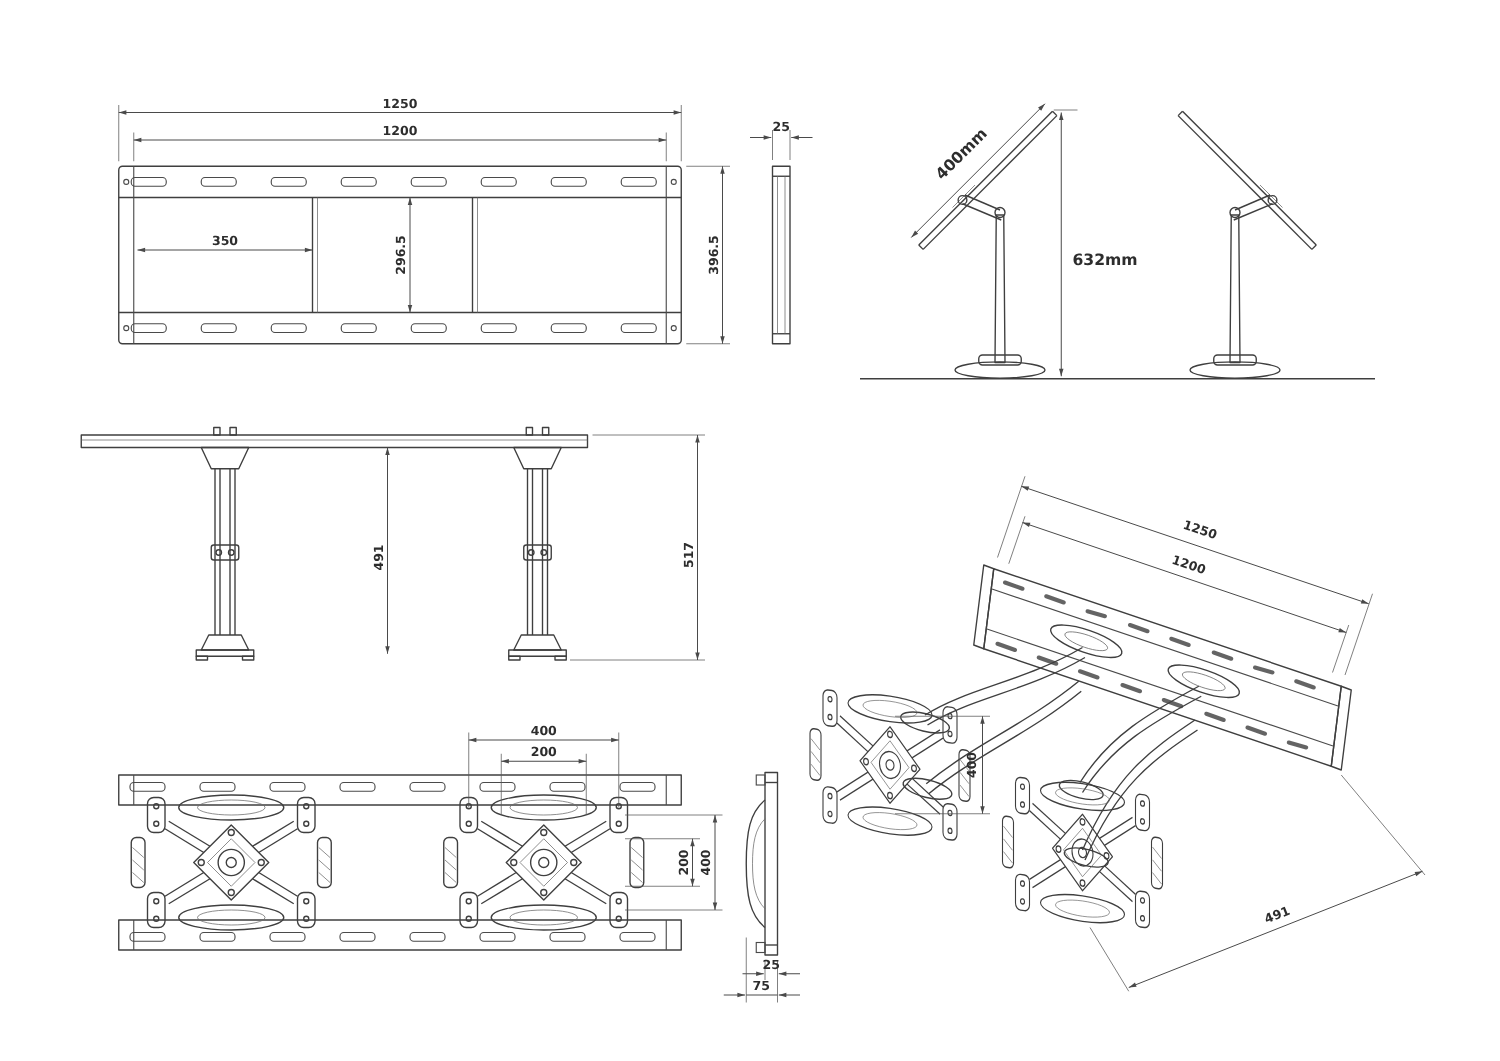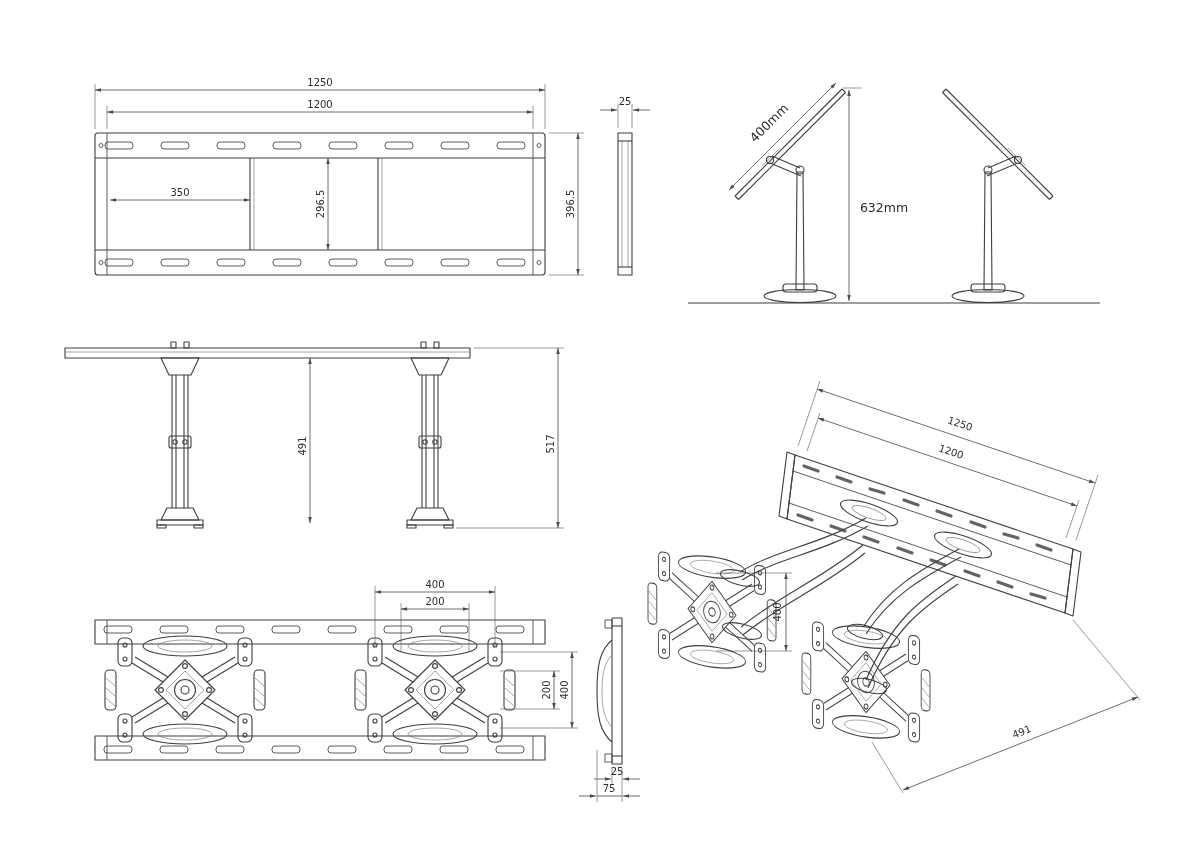--- a/index.html
+++ b/index.html
@@ -1,17 +1,17 @@
 <!DOCTYPE html>
 <html><head>
 <meta charset="utf-8">
 <style>
   html,body{margin:0;padding:0;background:#ffffff;}
   .page{width:1200px;height:849px;background:#ffffff;position:relative;overflow:hidden;
-        font-family:"DejaVu Sans", sans-serif;}
+        font-family:"DejaVu Sans", sans-serif;font-weight:bold;}
   svg{display:block;}
   .obj{stroke:#3f3f3f;stroke-width:1.1;fill:none;stroke-linejoin:round;}
   .med{stroke:#4a4a4a;stroke-width:0.9;fill:none;}
   .thin{stroke:#6a6a6a;stroke-width:0.6;fill:none;}
   .dim{stroke:#4a4a4a;stroke-width:0.8;fill:none;}
   .ext{stroke:#555555;stroke-width:0.6;fill:none;}
   .slotiso{stroke:#4a4a4a;stroke-width:3.2;stroke-linecap:round;opacity:.85;}
   text.dimtxt{fill:#2d2d2d;font-family:"DejaVu Sans",sans-serif;font-size:10px;text-anchor:middle;}
   text.big{font-size:12.5px;}
 </style>

